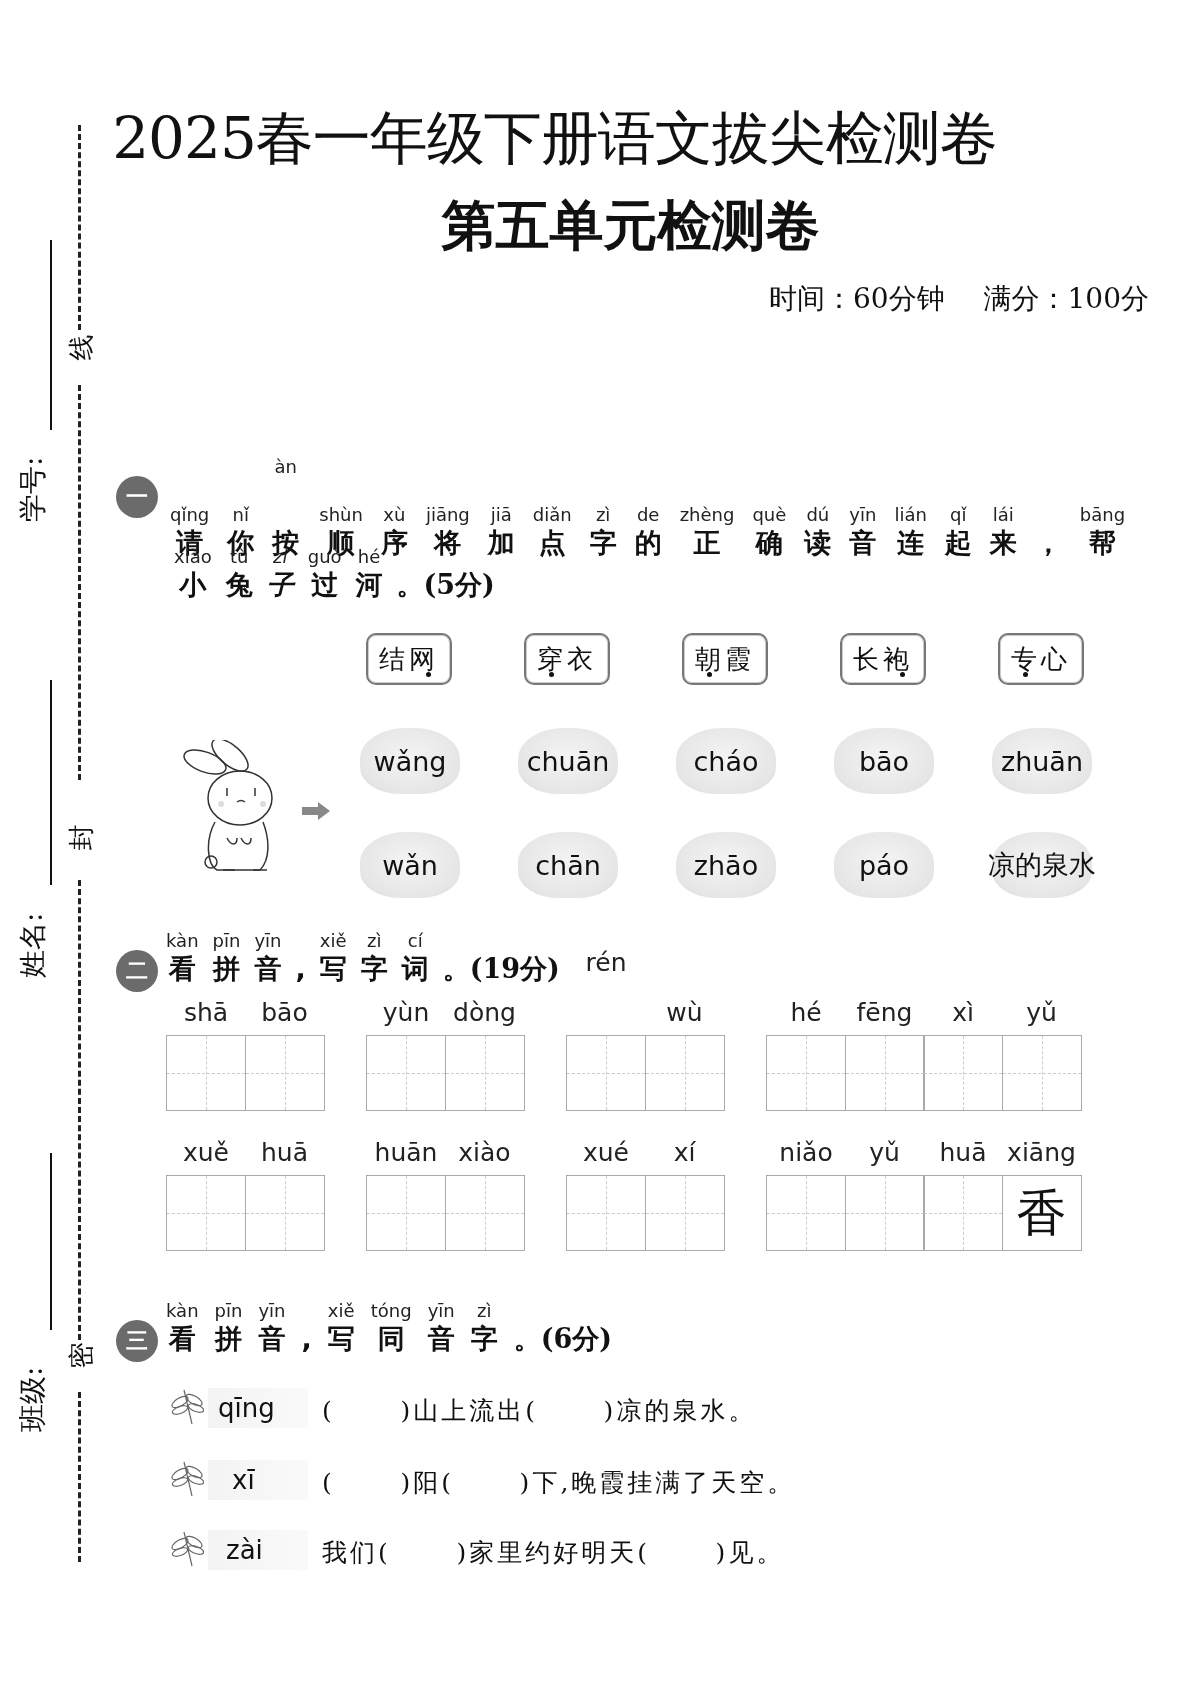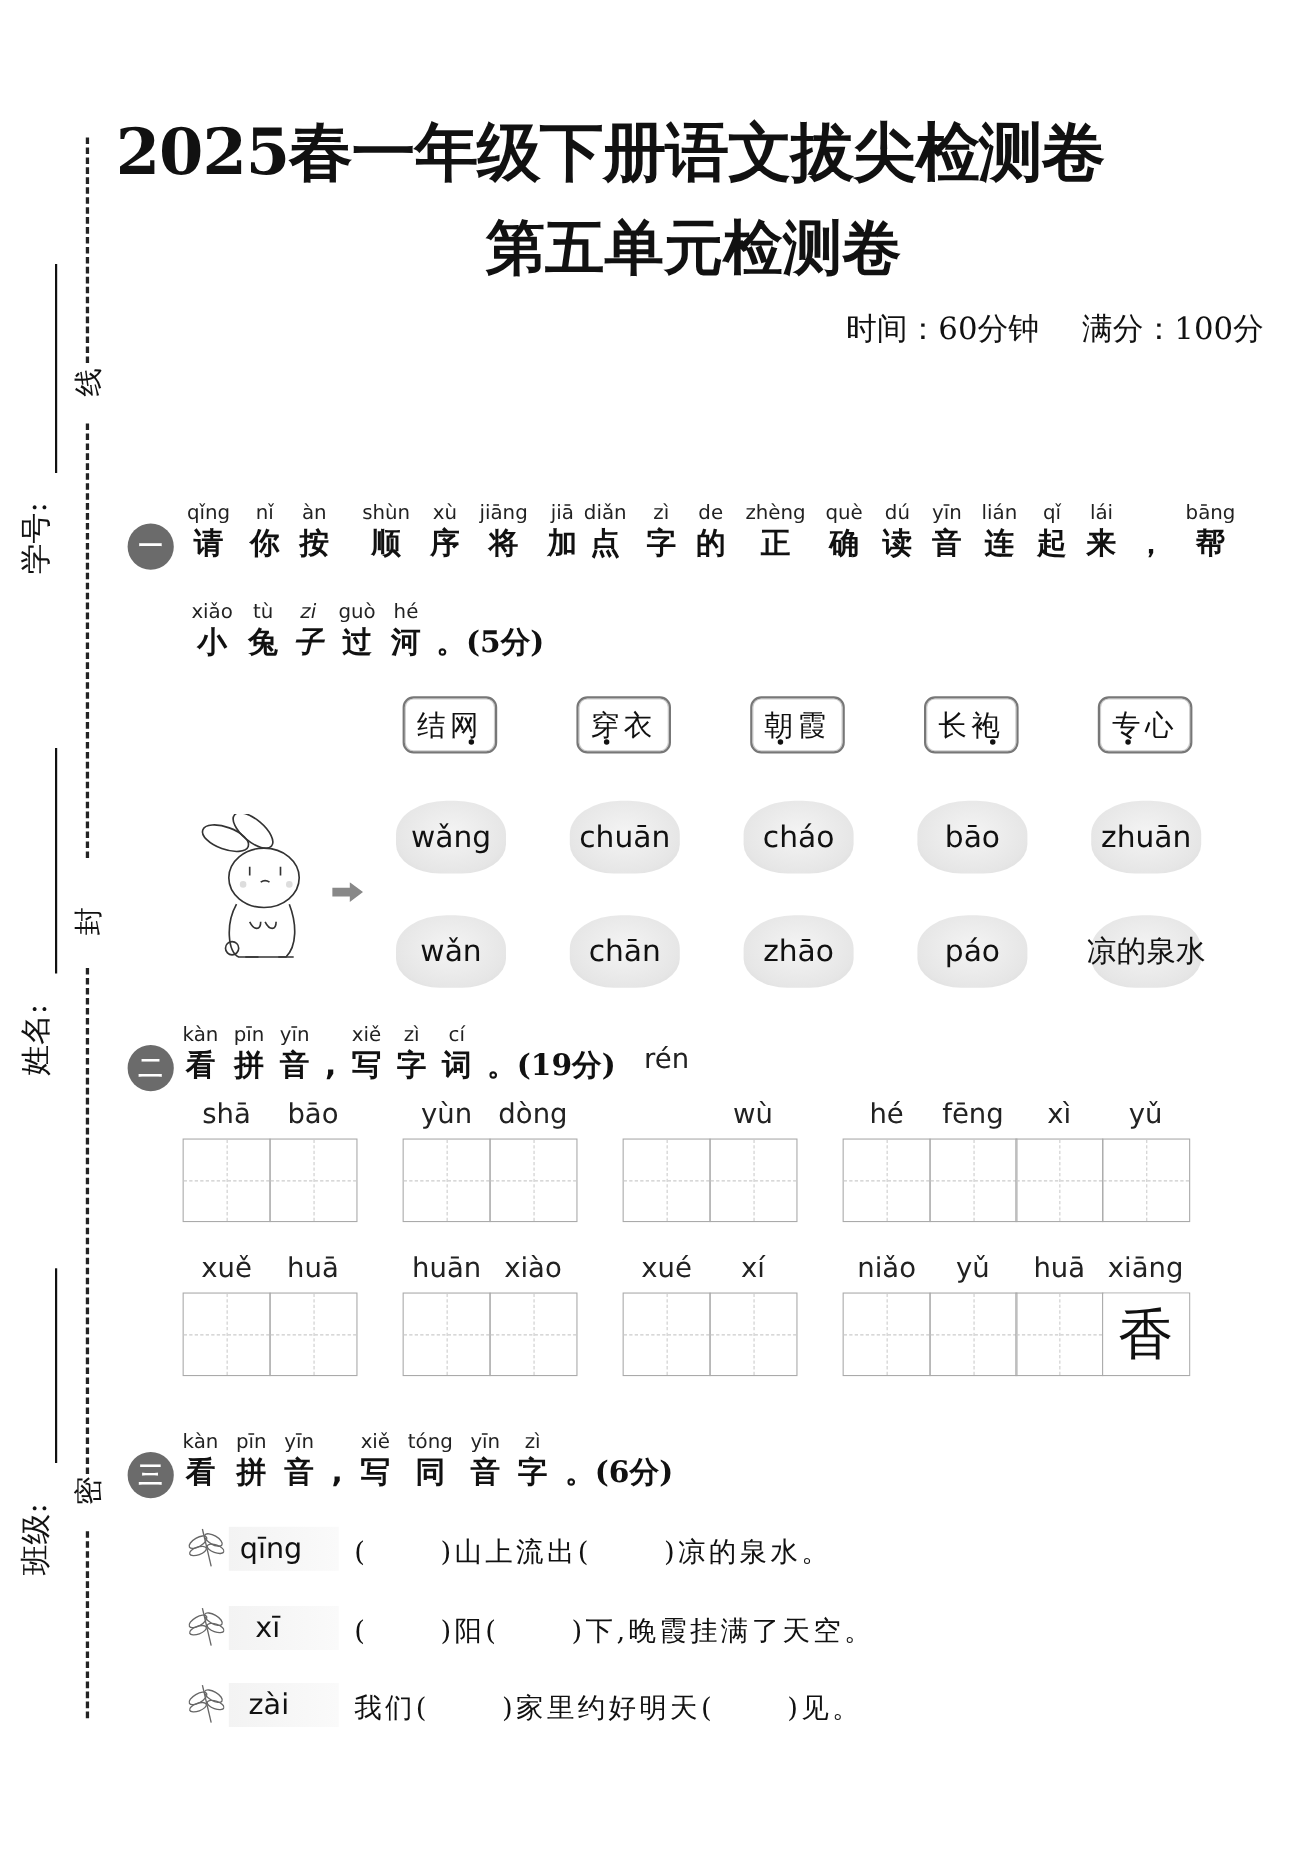--- a/index.html
+++ b/index.html
@@ -6,21 +6,21 @@
   html, body { width: 1191px; height: 1684px; background: #ffffff; overflow: hidden; }
   body { position: relative; font-family: "DejaVu Serif", "Liberation Serif", serif; color: #111; }
 
   
   .margin-dash { position: absolute; left: 78px; width: 0; border-left: 3px dashed #222; }
   .margin-line { position: absolute; left: 50px; width: 0; border-left: 2px solid #111; }
   .margin-seal { position: absolute; left: 66px; width: 30px; font-size: 26px; text-align: center; transform: rotate(-90deg); font-family: "DejaVu Serif", serif; }
   .margin-label { position: absolute; left: 14px; width: 70px; font-size: 28px; transform: rotate(-90deg); transform-origin: left top; white-space: nowrap; font-family: "DejaVu Serif", serif; }
 
   
-  .title-main { position: absolute; left: 0; width: 1039px; top: 100px; text-align: center; font-size: 58px; font-weight: bold; letter-spacing: -1px; padding-left: 70px; }
+  .title-main { position: absolute; left: 0; width: 1039px; top: 100px; text-align: center; font-size: 58px; font-weight: normal; letter-spacing: -1px; padding-left: 70px; }
   .title-sub { position: absolute; left: 0; width: 1191px; top: 190px; text-align: center; font-size: 54px; font-weight: bold; padding-left: 70px; }
   .meta-line { position: absolute; right: 42px; top: 280px; font-size: 28px; }
   .meta-line span { margin-left: 30px; }
 
   
   .score-table { position: absolute; left: 120px; top: 330px; width: 1030px; border-collapse: collapse; border: 2px solid #222; }
   .score-table td { border: 1.5px solid #222; height: 52px; text-align: center; font-size: 28px; color: #333; }
   .score-table td.first { width: 95px; }
   .badge { position: absolute; width: 42px; height: 42px; border-radius: 50%; background: #6b6b6b; color: #fff; display: flex; align-items: center; justify-content: center; font-size: 22px; font-weight: bold; }
   .ruby-row { position: absolute; display: flex; align-items: flex-end; font-family: "DejaVu Sans", sans-serif; }
@@ -87,37 +87,37 @@
   <div class="badge" style="left:116px;top:476px;">一</div>
   <div class="ruby-row" id="q1-line1" style="left:170px;top:456px;">
       <span class="ruby" style="margin-right: 18px;">
         <span class="py">qǐng</span>
         <span class="hz">请</span>
       </span>
       <span class="ruby" style="margin-right: 18px;">
         <span class="py">nǐ</span>
         <span class="hz">你</span>
       </span>
-      <span class="ruby" style="margin-right: 30px;">
+      <span class="ruby" style="margin-right: 20px; gap: 48px;">
         <span class="py">àn</span>
         <span class="hz">按</span>
       </span>
       <span class="ruby" style="margin-right: 18px;">
         <span class="py">shùn</span>
         <span class="hz">顺</span>
       </span>
       <span class="ruby" style="margin-right: 18px;">
         <span class="py">xù</span>
         <span class="hz">序</span>
       </span>
       <span class="ruby" style="margin-right: 18px;">
         <span class="py">jiāng</span>
         <span class="hz">将</span>
       </span>
-      <span class="ruby" style="margin-right: 6px;">
+      <span class="ruby" style="margin-right: 18px;">
         <span class="py">jiā</span>
         <span class="hz">加</span>
       </span>
       <span class="ruby" style="margin-right: 18px;">
         <span class="py">diǎn</span>
         <span class="hz">点</span>
       </span>
       <span class="ruby" style="margin-right: 18px;">
         <span class="py">zì</span>
         <span class="hz">字</span>

